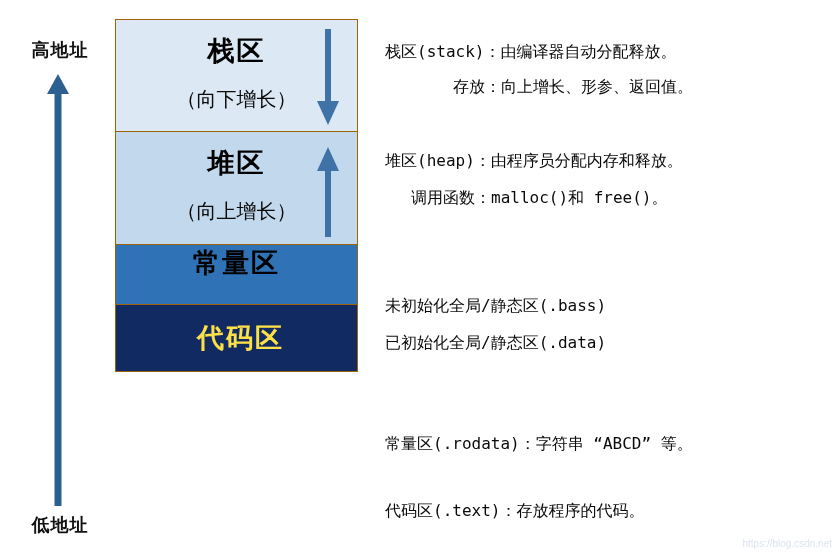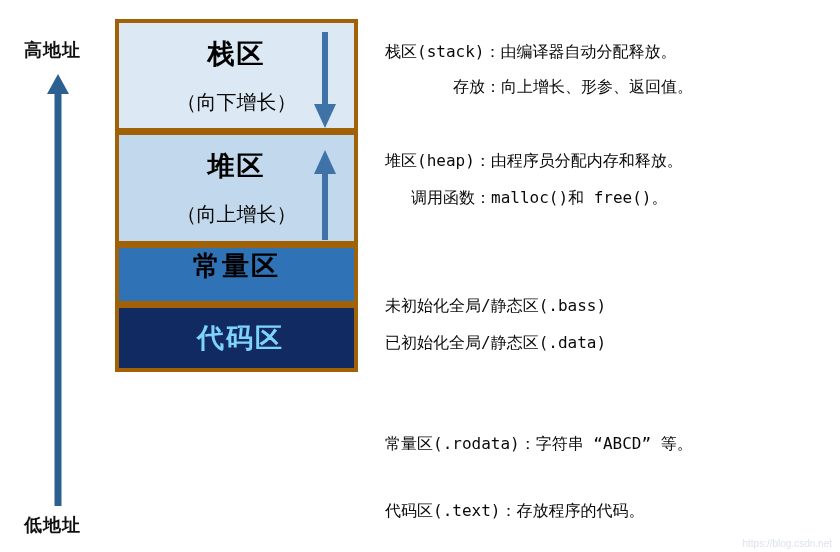--- a/index.html
+++ b/index.html
@@ -15,55 +15,55 @@
 
   
   .addr-label {
     position: absolute;
     left: 24px;
     width: 72px;
     font-size: 18px;
     font-weight: 700;
     letter-spacing: 1px;
     color: #111;
-    text-align: left;
+    text-align: center;
   }
   .addr-high { top: 38px; }
   .addr-low  { top: 513px; }
 
   .axis-arrow { position: absolute; left: 44px; top: 74px; }
 
   
   .mem-column {
     position: absolute;
     left: 115px; top: 19px;
     width: 243px;
   }
   .mem-block {
     position: relative;
     width: 100%;
-    border: 4px solid #a16207;
+    border: 1px solid #a16207;
     margin-top: -1px;
   }
   .mem-block:first-child { margin-top: 0; }
 
   .blk-stack  { height: 113px; background: #dce9f5; }
   .blk-heap   { height: 114px; background: #c2d8ec; }
   .blk-global { height: 174px; background: #9fc3e5; display: flex; align-items: center; justify-content: center; }
   .blk-const  { height: 61px;  background: #2f72b6; display: flex; align-items: flex-start; justify-content: center; }
   .blk-code   { height: 68px;  background: #112a61; display: flex; align-items: center; justify-content: center; }
 
   .blk-title {
     font-size: 27px;
     font-weight: 700;
     color: #000;
     text-align: center;
     letter-spacing: 2px;
   }
-  .blk-code .blk-title { color: #7dd3fc; margin-left: 8px; }
+  .blk-code .blk-title { color: #fde047; margin-left: 8px; }
 
   .blk-stack .blk-title, .blk-heap .blk-title {
     position: absolute; left: 0; right: 0; top: 13px;
   }
   .blk-subtitle {
     position: absolute; left: 0; right: 0; top: 66px;
     font-size: 20px;
     font-weight: 400;
     color: #0a0a0a;
     text-align: center;

